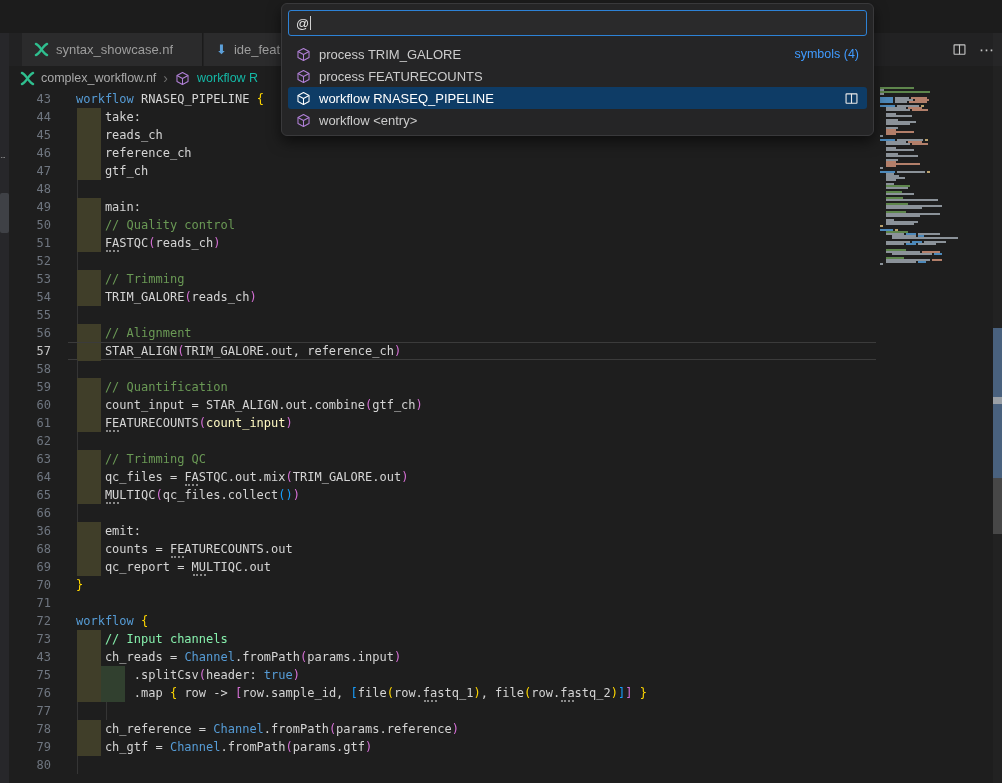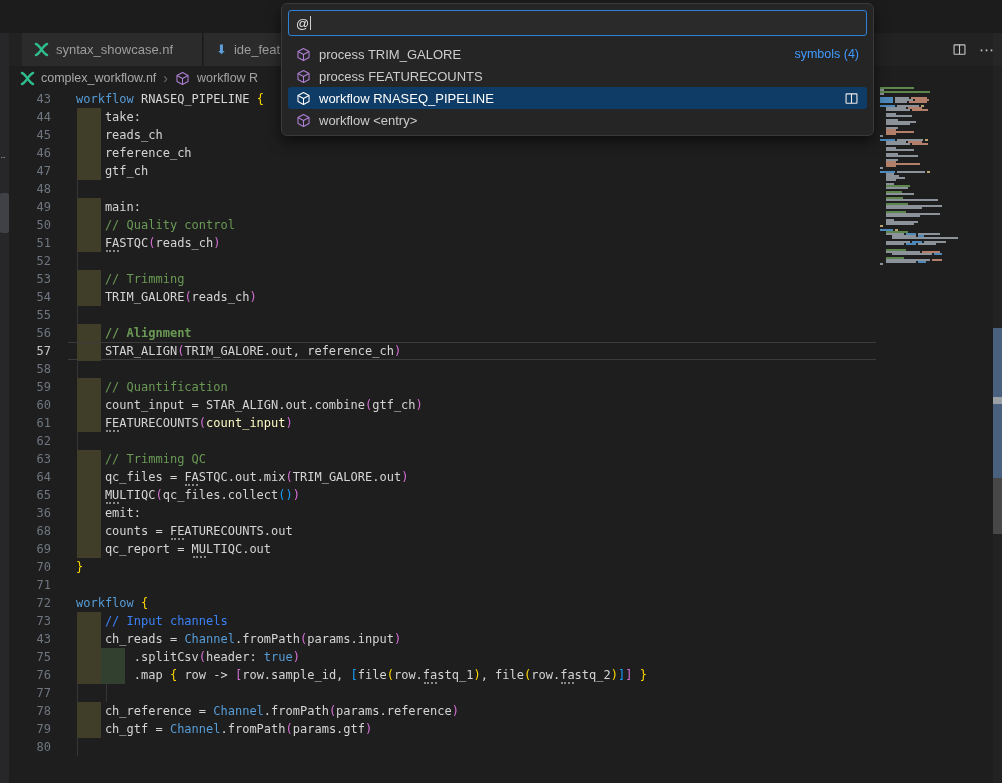--- a/index.html
+++ b/index.html
@@ -126,21 +126,21 @@
     <span class="bc-label">complex_workflow.nf</span>
     <span class="bc-sep">›</span>
     <span id="bc-cube" class="cube" style="color:#b180d7">
         <svg width="15" height="15" viewBox="0 0 16 16">
     <g stroke="currentColor" stroke-width="1.1" fill="none" stroke-linejoin="round">
       <path d="M8 1.6 L13.9 4.8 L13.9 11.2 L8 14.4 L2.1 11.2 L2.1 4.8 Z"></path>
       <path d="M2.1 4.8 L8 8 L13.9 4.8 M8 8 L8 14.4"></path>
     </g>
   </svg>
       </span>
-    <span class="bc-label" style="color:#a3a3a3">workflow R</span>
+    <span class="bc-label" style="color:#14b8a6">workflow R</span>
   </div>
 
   <div class="editor">
     <div id="lines">
         <div class="row">
           <span class="ln">43</span>
           <div class="content" style="padding-left: 8px;"><span class="tok" style="color: rgb(86, 156, 214);">workflow </span><span class="tok" style="color: rgb(212, 212, 212);">RNASEQ_PIPELINE </span><span class="tok" style="color: rgb(255, 215, 0);">{</span></div>
         </div>
         <div class="row">
           <span class="ln">44</span>
@@ -185,21 +185,21 @@
         <div class="row">
           <span class="ln">54</span>
           <div class="content" style="padding-left: 36.9px;"><div class="iblock ib1"></div><span class="tok" style="color: rgb(212, 212, 212);">TRIM_GALORE</span><span class="tok" style="color: rgb(214, 112, 214);">(</span><span class="tok" style="color: rgb(212, 212, 212);">reads_ch</span><span class="tok" style="color: rgb(214, 112, 214);">)</span></div>
         </div>
         <div class="row">
           <span class="ln">55</span>
           <div class="content" style="padding-left: 8px;"><div class="iguide" style="left: 9px;"></div></div>
         </div>
         <div class="row">
           <span class="ln">56</span>
-          <div class="content" style="padding-left: 36.9px; font-weight: bold;"><div class="iblock ib1"></div><span class="tok" style="color: rgb(106, 153, 85);">// Alignment</span></div>
+          <div class="content" style="padding-left: 36.9px;"><div class="iblock ib1"></div><span class="tok" style="color: rgb(106, 153, 85);">// Alignment</span></div>
         </div>
         <div class="row cur">
           <span class="ln">57</span>
           <div class="content" style="padding-left: 36.9px;"><div class="iblock ib1"></div><span class="tok" style="color: rgb(212, 212, 212);">STAR_ALIGN</span><span class="tok" style="color: rgb(214, 112, 214);">(</span><span class="tok" style="color: rgb(212, 212, 212);">TRIM_GALORE.out, reference_ch</span><span class="tok" style="color: rgb(214, 112, 214);">)</span></div>
         </div>
         <div class="row">
           <span class="ln">58</span>
           <div class="content" style="padding-left: 8px;"><div class="iguide" style="left: 9px;"></div></div>
         </div>
         <div class="row">
@@ -224,20 +224,24 @@
         </div>
         <div class="row">
           <span class="ln">64</span>
           <div class="content" style="padding-left: 36.9px;"><div class="iblock ib1"></div><span class="tok" style="color: rgb(212, 212, 212);">qc_files = </span><span class="tok hint" style="color: rgb(212, 212, 212);">FASTQC</span><span class="tok" style="color: rgb(212, 212, 212);">.out.mix</span><span class="tok" style="color: rgb(214, 112, 214);">(</span><span class="tok" style="color: rgb(212, 212, 212);">TRIM_GALORE.out</span><span class="tok" style="color: rgb(214, 112, 214);">)</span></div>
         </div>
         <div class="row">
           <span class="ln">65</span>
           <div class="content" style="padding-left: 36.9px;"><div class="iblock ib1"></div><span class="tok hint" style="color: rgb(212, 212, 212);">MULTIQC</span><span class="tok" style="color: rgb(214, 112, 214);">(</span><span class="tok" style="color: rgb(212, 212, 212);">qc_files.collect</span><span class="tok" style="color: rgb(23, 159, 255);">()</span><span class="tok" style="color: rgb(214, 112, 214);">)</span></div>
         </div>
         <div class="row">
+          <span class="ln">66</span>
+          <div class="content" style="padding-left: 8px;"><div class="iguide" style="left: 9px;"></div></div>
+        </div>
+        <div class="row">
           <span class="ln">36</span>
           <div class="content" style="padding-left: 36.9px;"><div class="iblock ib1"></div><span class="tok" style="color: rgb(212, 212, 212);">emit:</span></div>
         </div>
         <div class="row">
           <span class="ln">68</span>
           <div class="content" style="padding-left: 36.9px;"><div class="iblock ib1"></div><span class="tok" style="color: rgb(212, 212, 212);">counts = </span><span class="tok hint" style="color: rgb(212, 212, 212);">FEATURECOUNTS</span><span class="tok" style="color: rgb(212, 212, 212);">.out</span></div>
         </div>
         <div class="row">
           <span class="ln">69</span>
           <div class="content" style="padding-left: 36.9px;"><div class="iblock ib1"></div><span class="tok" style="color: rgb(212, 212, 212);">qc_report = </span><span class="tok hint" style="color: rgb(212, 212, 212);">MULTIQC</span><span class="tok" style="color: rgb(212, 212, 212);">.out</span></div>
@@ -249,21 +253,21 @@
         <div class="row">
           <span class="ln">71</span>
           <div class="content" style="padding-left: 8px;"></div>
         </div>
         <div class="row">
           <span class="ln">72</span>
           <div class="content" style="padding-left: 8px;"><span class="tok" style="color: rgb(86, 156, 214);">workflow </span><span class="tok" style="color: rgb(255, 215, 0);">{</span></div>
         </div>
         <div class="row">
           <span class="ln">73</span>
-          <div class="content" style="padding-left: 36.9px;"><div class="iblock ib1"></div><span class="tok" style="color: #3b82f6;">// Input channels</span></div>
+          <div class="content" style="padding-left: 36.9px;"><div class="iblock ib1"></div><span class="tok" style="color: #86efac;">// Input channels</span></div>
         </div>
         <div class="row">
           <span class="ln">43</span>
           <div class="content" style="padding-left: 36.9px;"><div class="iblock ib1"></div><span class="tok" style="color: rgb(212, 212, 212);">ch_reads = </span><span class="tok" style="color: rgb(86, 156, 214);">Channel</span><span class="tok" style="color: rgb(212, 212, 212);">.fromPath</span><span class="tok" style="color: rgb(214, 112, 214);">(</span><span class="tok" style="color: rgb(212, 212, 212);">params.input</span><span class="tok" style="color: rgb(214, 112, 214);">)</span></div>
         </div>
         <div class="row">
           <span class="ln">75</span>
           <div class="content" style="padding-left: 65.8px;"><div class="iblock ib1"></div><div class="iblock ib2"></div><span class="tok" style="color: rgb(212, 212, 212);">.splitCsv</span><span class="tok" style="color: rgb(214, 112, 214);">(</span><span class="tok" style="color: rgb(212, 212, 212);">header: </span><span class="tok" style="color: rgb(86, 156, 214);">true</span><span class="tok" style="color: rgb(214, 112, 214);">)</span></div>
         </div>
         <div class="row">

